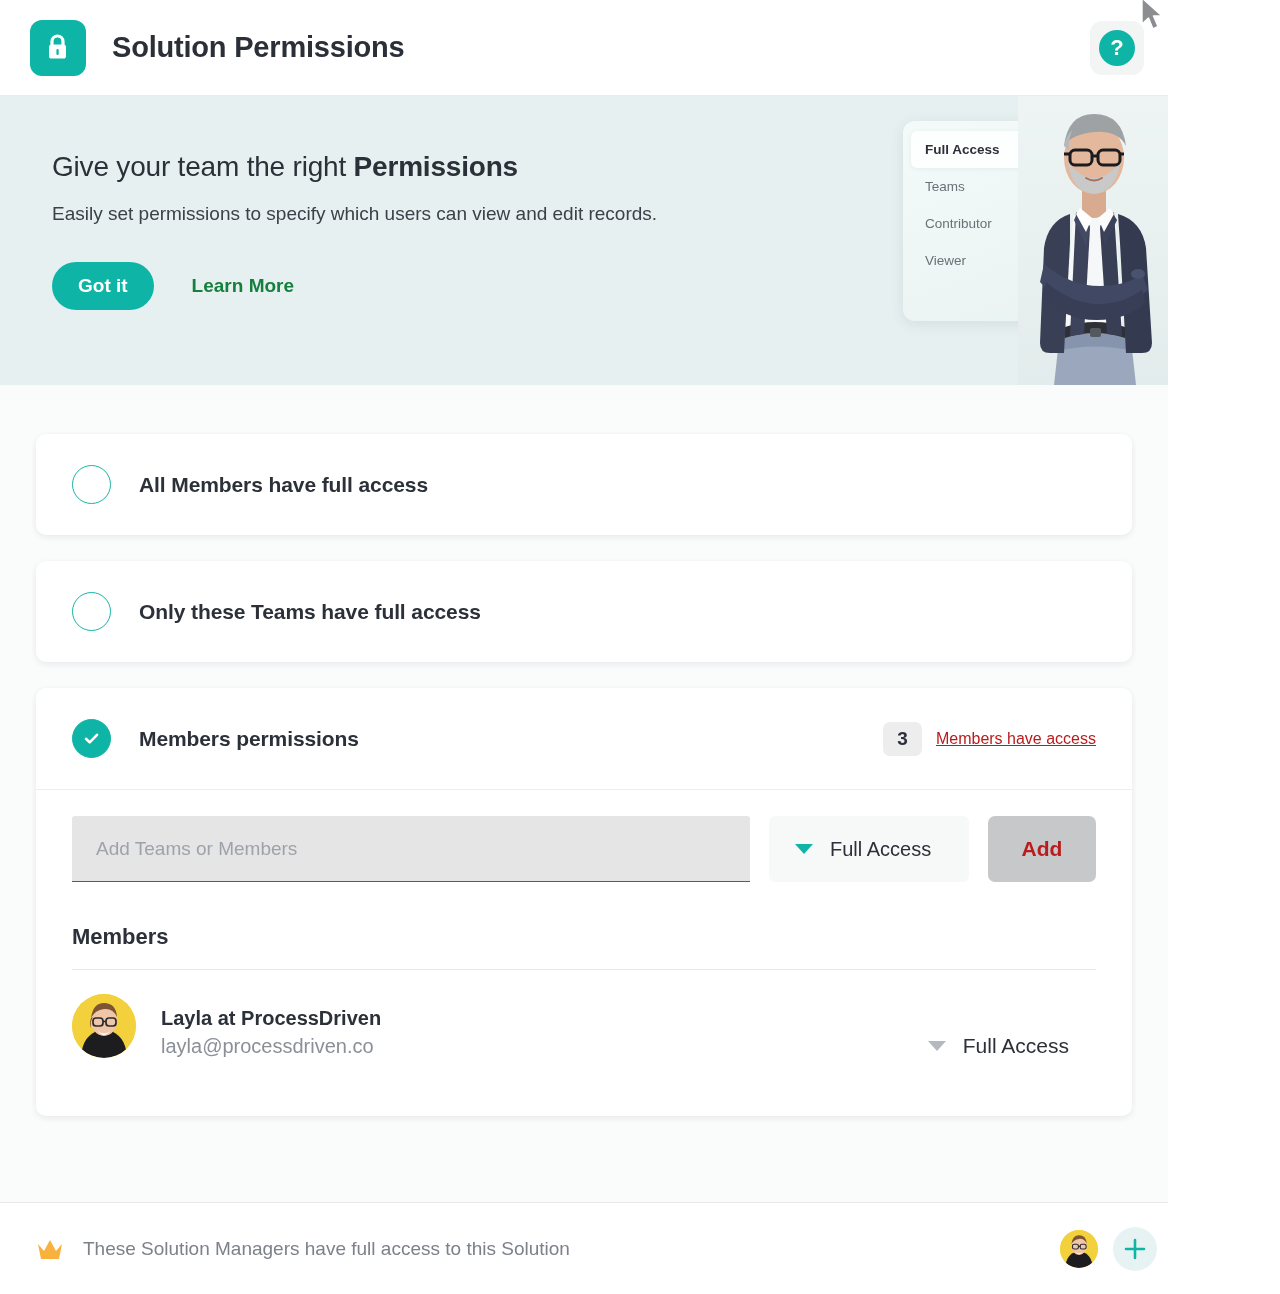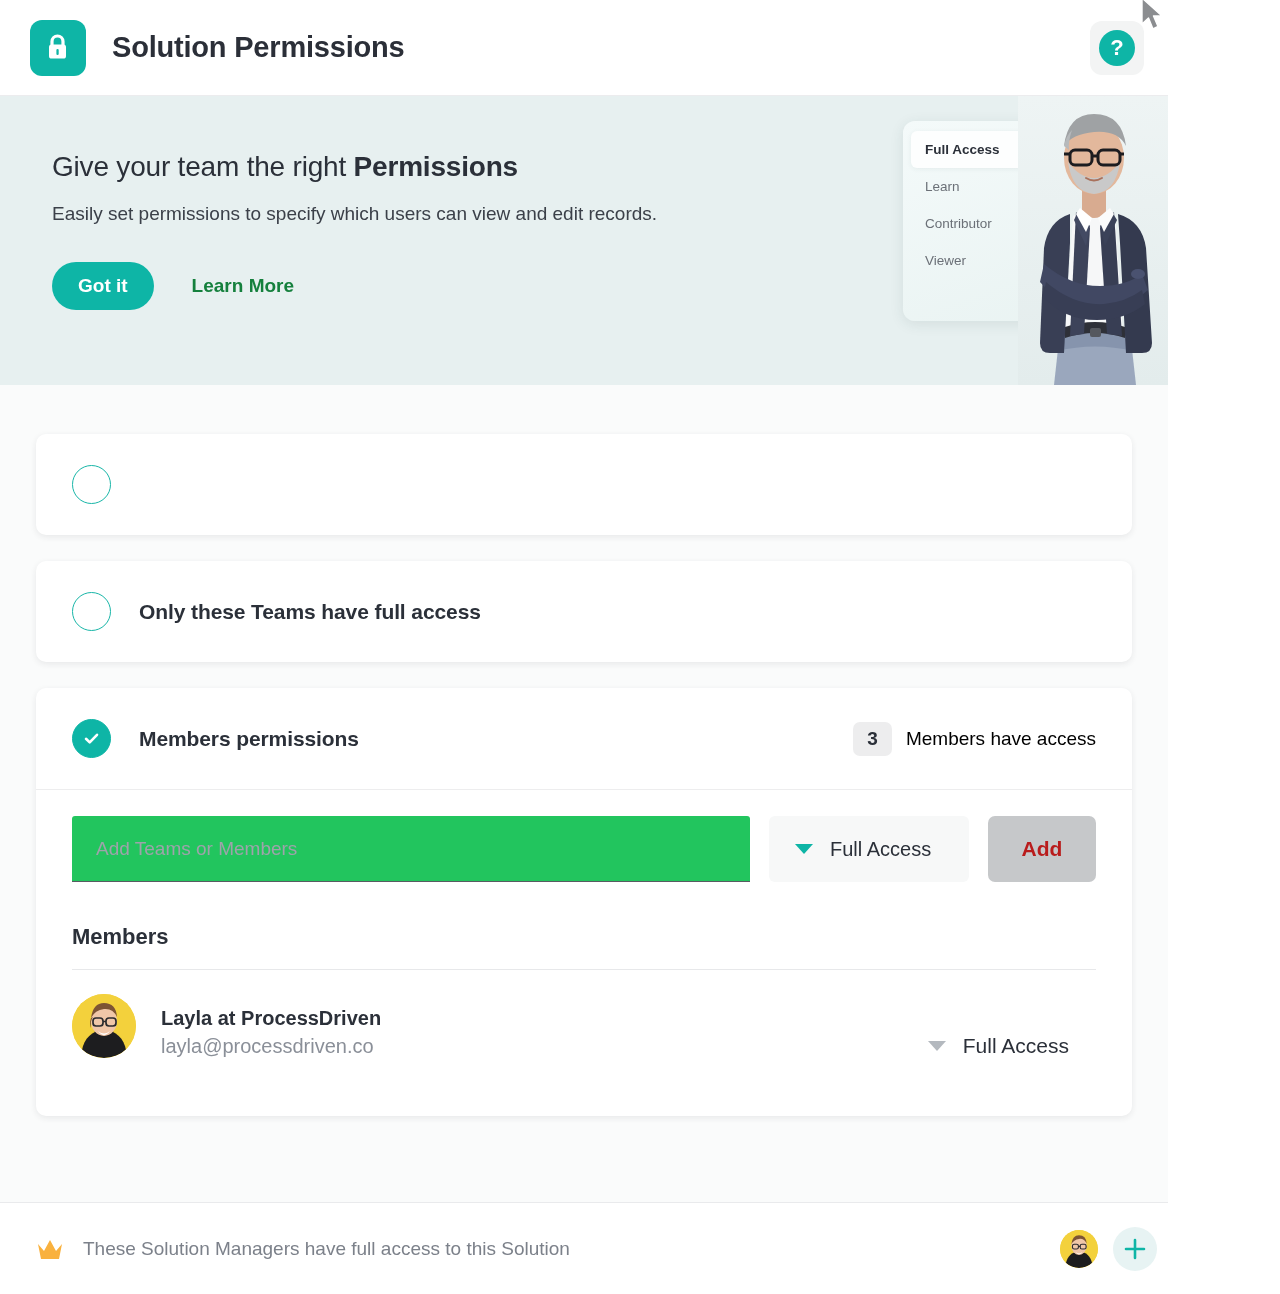--- a/index.html
+++ b/index.html
@@ -156,33 +156,33 @@
   }
   .opt-right {
     margin-left: auto; display: flex; align-items: center; gap: 14px;
   }
   .count-badge {
     background: #ededee; color: #2b3039;
     font-size: 19px; font-weight: bold;
     border-radius: 7px; padding: 6px 14px;
     min-width: 38px; text-align: center;
   }
-  .count-text { font-size: 19px; color: #000000; }
+  .count-text { font-size: 16px; color: #b91c1c; text-decoration: underline; }
 
   .adv-card { margin-bottom: 0; }
   .divider { height: 1px; background: #ededee; }
 
   .add-row {
     display: flex; align-items: center;
     padding: 26px 36px 0 36px;
     gap: 19px;
   }
   .add-input {
     flex: 1 1 auto;
-    background: #22c55e;
+    background: #e5e5e5;
     border: none; border-bottom: 1.5px solid #585c62;
     border-radius: 3px 3px 0 0;
     height: 66px;
     font-size: 19px; color: #2b3039;
     padding: 0 24px;
     font-family: inherit;
     outline: none;
   }
   .add-input::placeholder { color: #9ea3aa; }
   .role-select {
@@ -292,21 +292,21 @@
       <div class="banner-sub">Easily set permissions to specify which users can view and edit records.</div>
       <div class="banner-actions">
         <button class="btn-gotit">Got it</button>
         <a class="link-learn">Learn More</a>
       </div>
     </div>
 
     <div class="illus">
       <div class="illus-card">
         <div class="illus-opt active">Full Access</div>
-        <div class="illus-opt">Learn</div>
+        <div class="illus-opt">Teams</div>
         <div class="illus-opt">Contributor</div>
         <div class="illus-opt">Viewer</div>
       </div>
       <svg class="illus-cursor" viewBox="0 0 34 42">
         <path d="M12 26 C9 22 5 17 4 14 c-1.2-3 2-4.6 3.7-2.2 L11 16 V5.5 c0-2.6 3.8-2.6 3.8 0 V13 c0-2.3 3.5-2.3 3.5 0 v1 c0-2.2 3.4-2.2 3.4 0 v1.4 c0-2 3.2-2 3.2 0 V25 c0 6-3.4 9.6-8.6 9.6 -3.6 0-5.6-2-7.3-4.4z" fill="#ffffff" stroke="#2b3039" stroke-width="1.5" stroke-linejoin="round"></path>
         <path d="M15 27v5M18 27v5M21 27v5" stroke="#2b3039" stroke-width="1.2" stroke-linecap="round"></path>
       </svg>
       <div class="illus-person">
         <div class="person-bg"></div>
         <svg viewBox="0 0 150 289" width="150" height="289" style="position:absolute;inset:0;" aria-hidden="true">
@@ -352,20 +352,21 @@
         </svg>
       </div>
     </div>
   </div>
 
   <div class="main">
 
     <div class="card">
       <div class="opt-row">
         <div class="radio"></div>
+        <div class="opt-label">All Members have full access</div>
       </div>
     </div>
 
     <div class="card">
       <div class="opt-row">
         <div class="radio"></div>
         <div class="opt-label">Only these Teams have full access</div>
       </div>
     </div>
 

